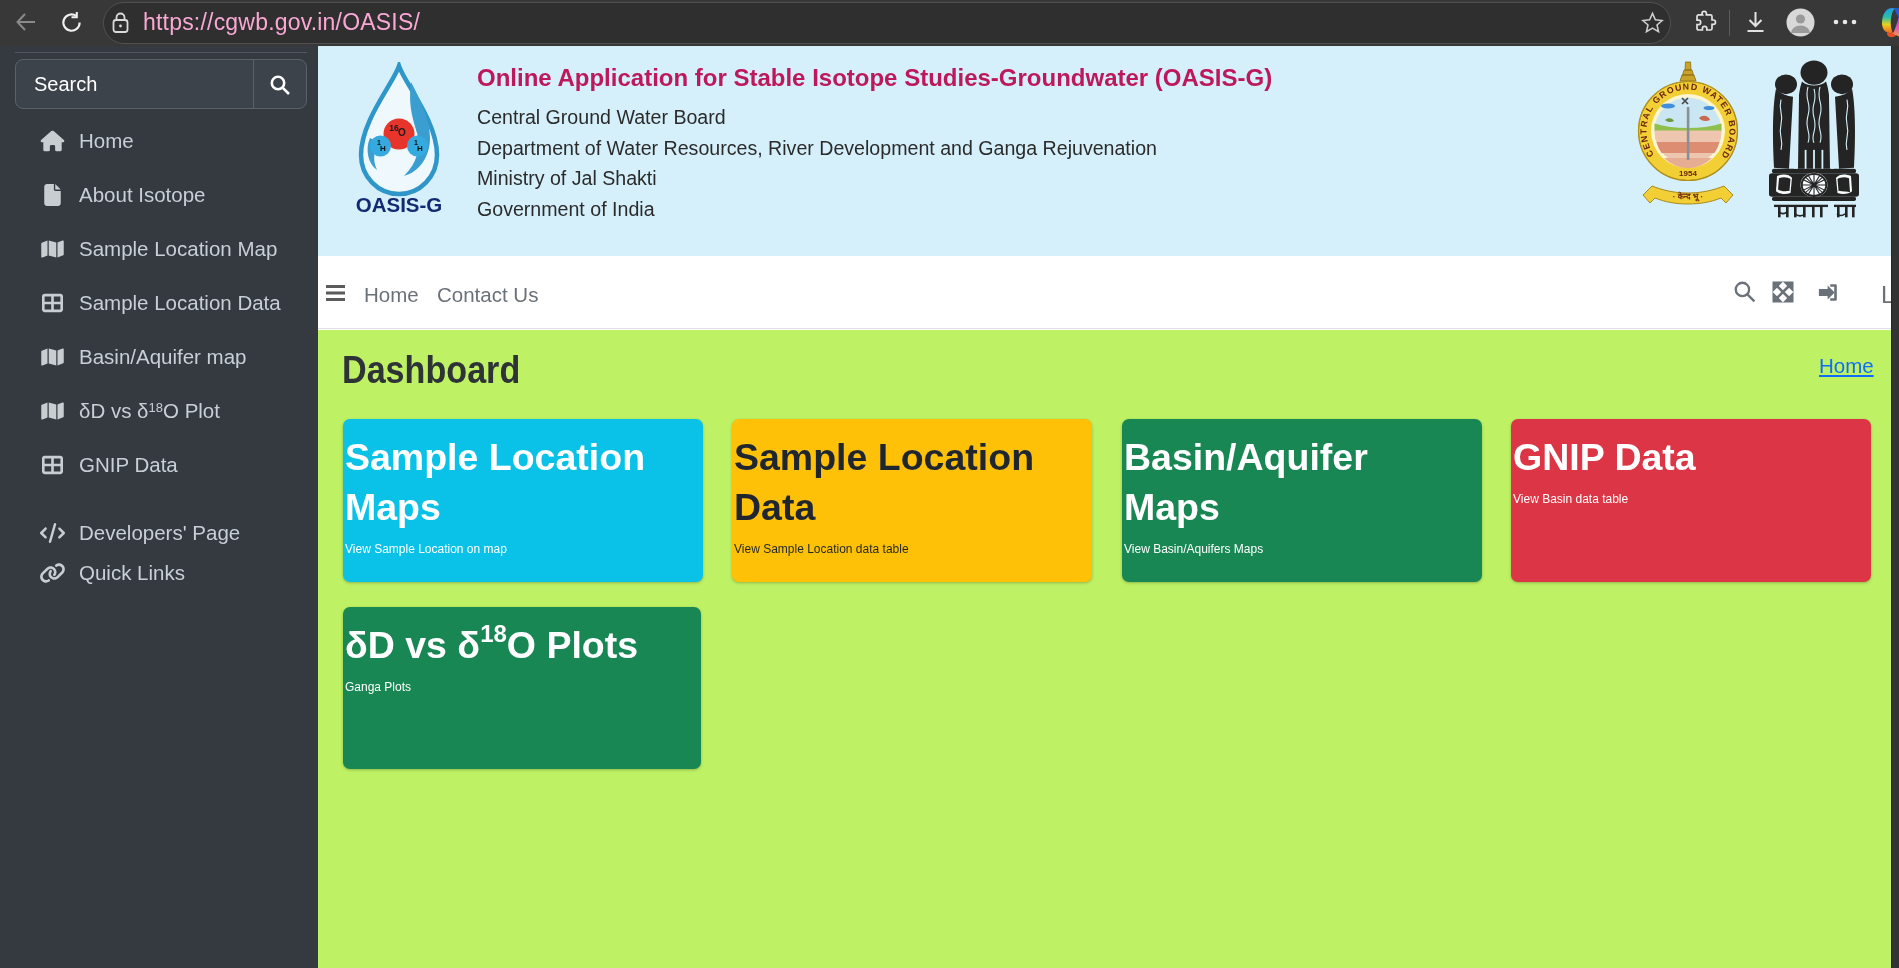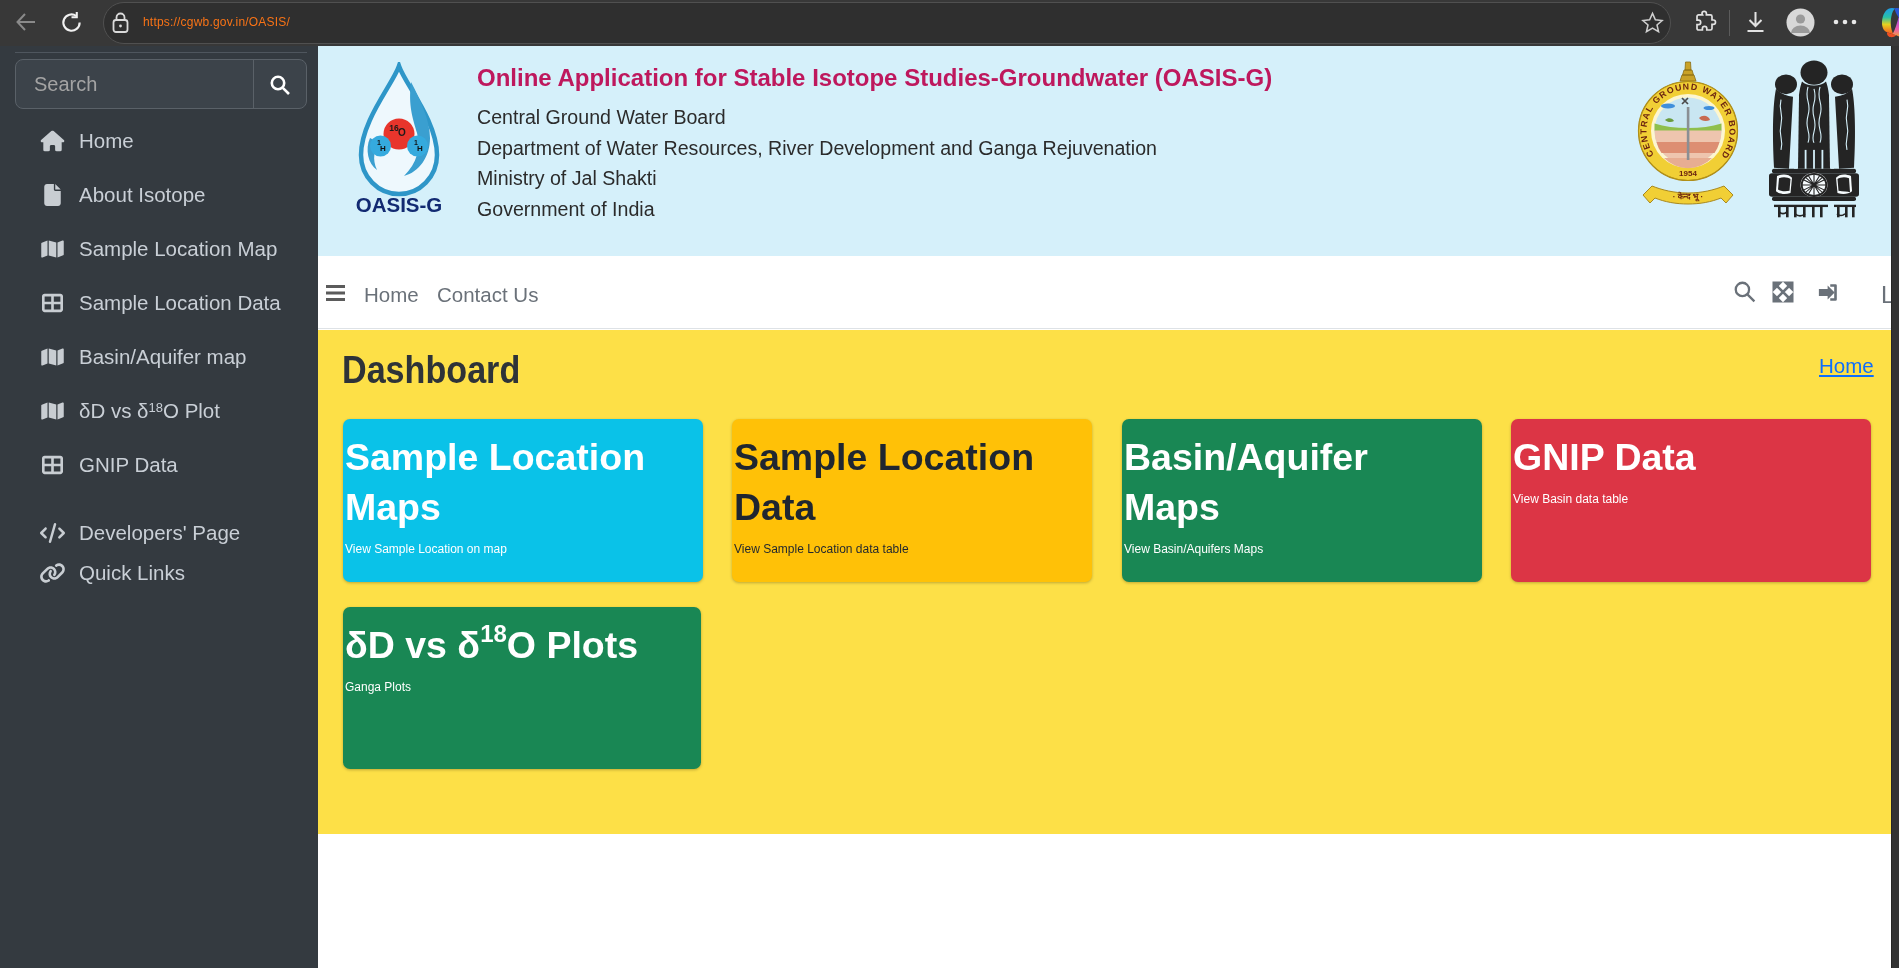--- a/index.html
+++ b/index.html
@@ -1,40 +1,40 @@
 <!DOCTYPE html>
 <html><head>
 <meta charset="utf-8">
 <style>
 * { margin:0; padding:0; box-sizing:border-box; }
 html,body { width:1899px; height:968px; overflow:hidden; font-family:"Liberation Sans", sans-serif; }
 .abs { position:absolute; }
 
 #chrome { position:absolute; left:0; top:0; width:1899px; height:46px; background:#383838; }
 #urlpill { position:absolute; left:103px; top:2px; width:1568px; height:42px; background:#2f2f2f; border:1px solid #505050; border-radius:21px; }
-#urltext { position:absolute; left:143px; top:0; height:46px; line-height:45px; color:#f97316; font-size:12px; letter-spacing:0.2px; }
+#urltext { position:absolute; left:143px; top:0; height:46px; line-height:45px; color:#f9a8d4; font-size:23px; letter-spacing:0.2px; }
 
 #sidebar { position:absolute; left:0; top:46px; width:318px; height:922px; background:#343a40; }
 #sb-topline { position:absolute; left:15px; top:6px; width:292px; height:0; border-top:1px solid #4f565e; }
 #searchbox { position:absolute; left:15px; top:13px; width:292px; height:50px; background:#3c434a; border:1px solid #5a6168; border-radius:8px; }
 #searchdiv { position:absolute; left:237px; top:0; width:0; height:48px; border-left:1px solid #5a6168; }
-#searchph { position:absolute; left:18px; top:0; height:48px; line-height:48px; color:#a3a3a3; font-size:20px; }
+#searchph { position:absolute; left:18px; top:0; height:48px; line-height:48px; color:#ffffff; font-size:20px; }
 .sbitem { position:absolute; left:0; width:318px; height:54px; color:#c9cfd6; font-size:20.5px; }
 .sbitem .ic { position:absolute; left:39px; top:50%; transform:translateY(-50%); width:27px; text-align:center; }
 .sbitem .tx { position:absolute; left:79px; top:50%; transform:translateY(-50%); white-space:nowrap; }
 .sbitem sup { font-size:13px; line-height:0; position:relative; top:-6px; vertical-align:baseline; }
 
 #header { position:absolute; left:318px; top:46px; width:1573px; height:210px; background:#d5f0fa; }
 #htitle { position:absolute; left:159px; top:18px; font-size:24px; font-weight:bold; color:#be185d; white-space:nowrap; }
 .hsub { position:absolute; left:159px; color:#2b2b2b; font-size:19.6px; white-space:nowrap; }
 
 #navbar { position:absolute; left:318px; top:256px; width:1573px; height:73px; background:#ffffff; border-bottom:1px solid #dee2e6; }
 .navtx { position:absolute; top:3px; height:72px; line-height:72px; color:#6a7179; font-size:20.5px; }
 
-#content { position:absolute; left:318px; top:330px; width:1573px; height:504px; background:#fde047; }
+#content { position:absolute; left:318px; top:330px; width:1573px; height:638px; background:#bef264; }
 #dash { position:absolute; left:24px; top:18px; font-size:39px; font-weight:600; color:#2e3338; transform:scaleX(0.875); transform-origin:0 0; white-space:nowrap; }
 #homelink { position:absolute; left:1501px; top:24px; font-size:20.5px; color:#0d6efd; text-decoration:underline; }
 .card { position:absolute; border-radius:7px; box-shadow:0 1px 3px rgba(0,0,0,0.25); padding:13px 16px 13px 2px; }
 .card sup { font-size:24px; line-height:0; position:relative; top:-16px; vertical-align:baseline; }
 .card h2 { font-size:37.5px; line-height:50px; font-weight:bold; letter-spacing:0px; }
 .card p { font-size:12px; margin-top:10px; }
 .cwhite h2, .cwhite p { color:#ffffff; }
 .cdark h2, .cdark p { color:#1f2630; }
 #scrollbar { position:absolute; left:1891px; top:46px; width:8px; height:922px; background:#333333; border-left:1px solid #262626; }
 </style>

